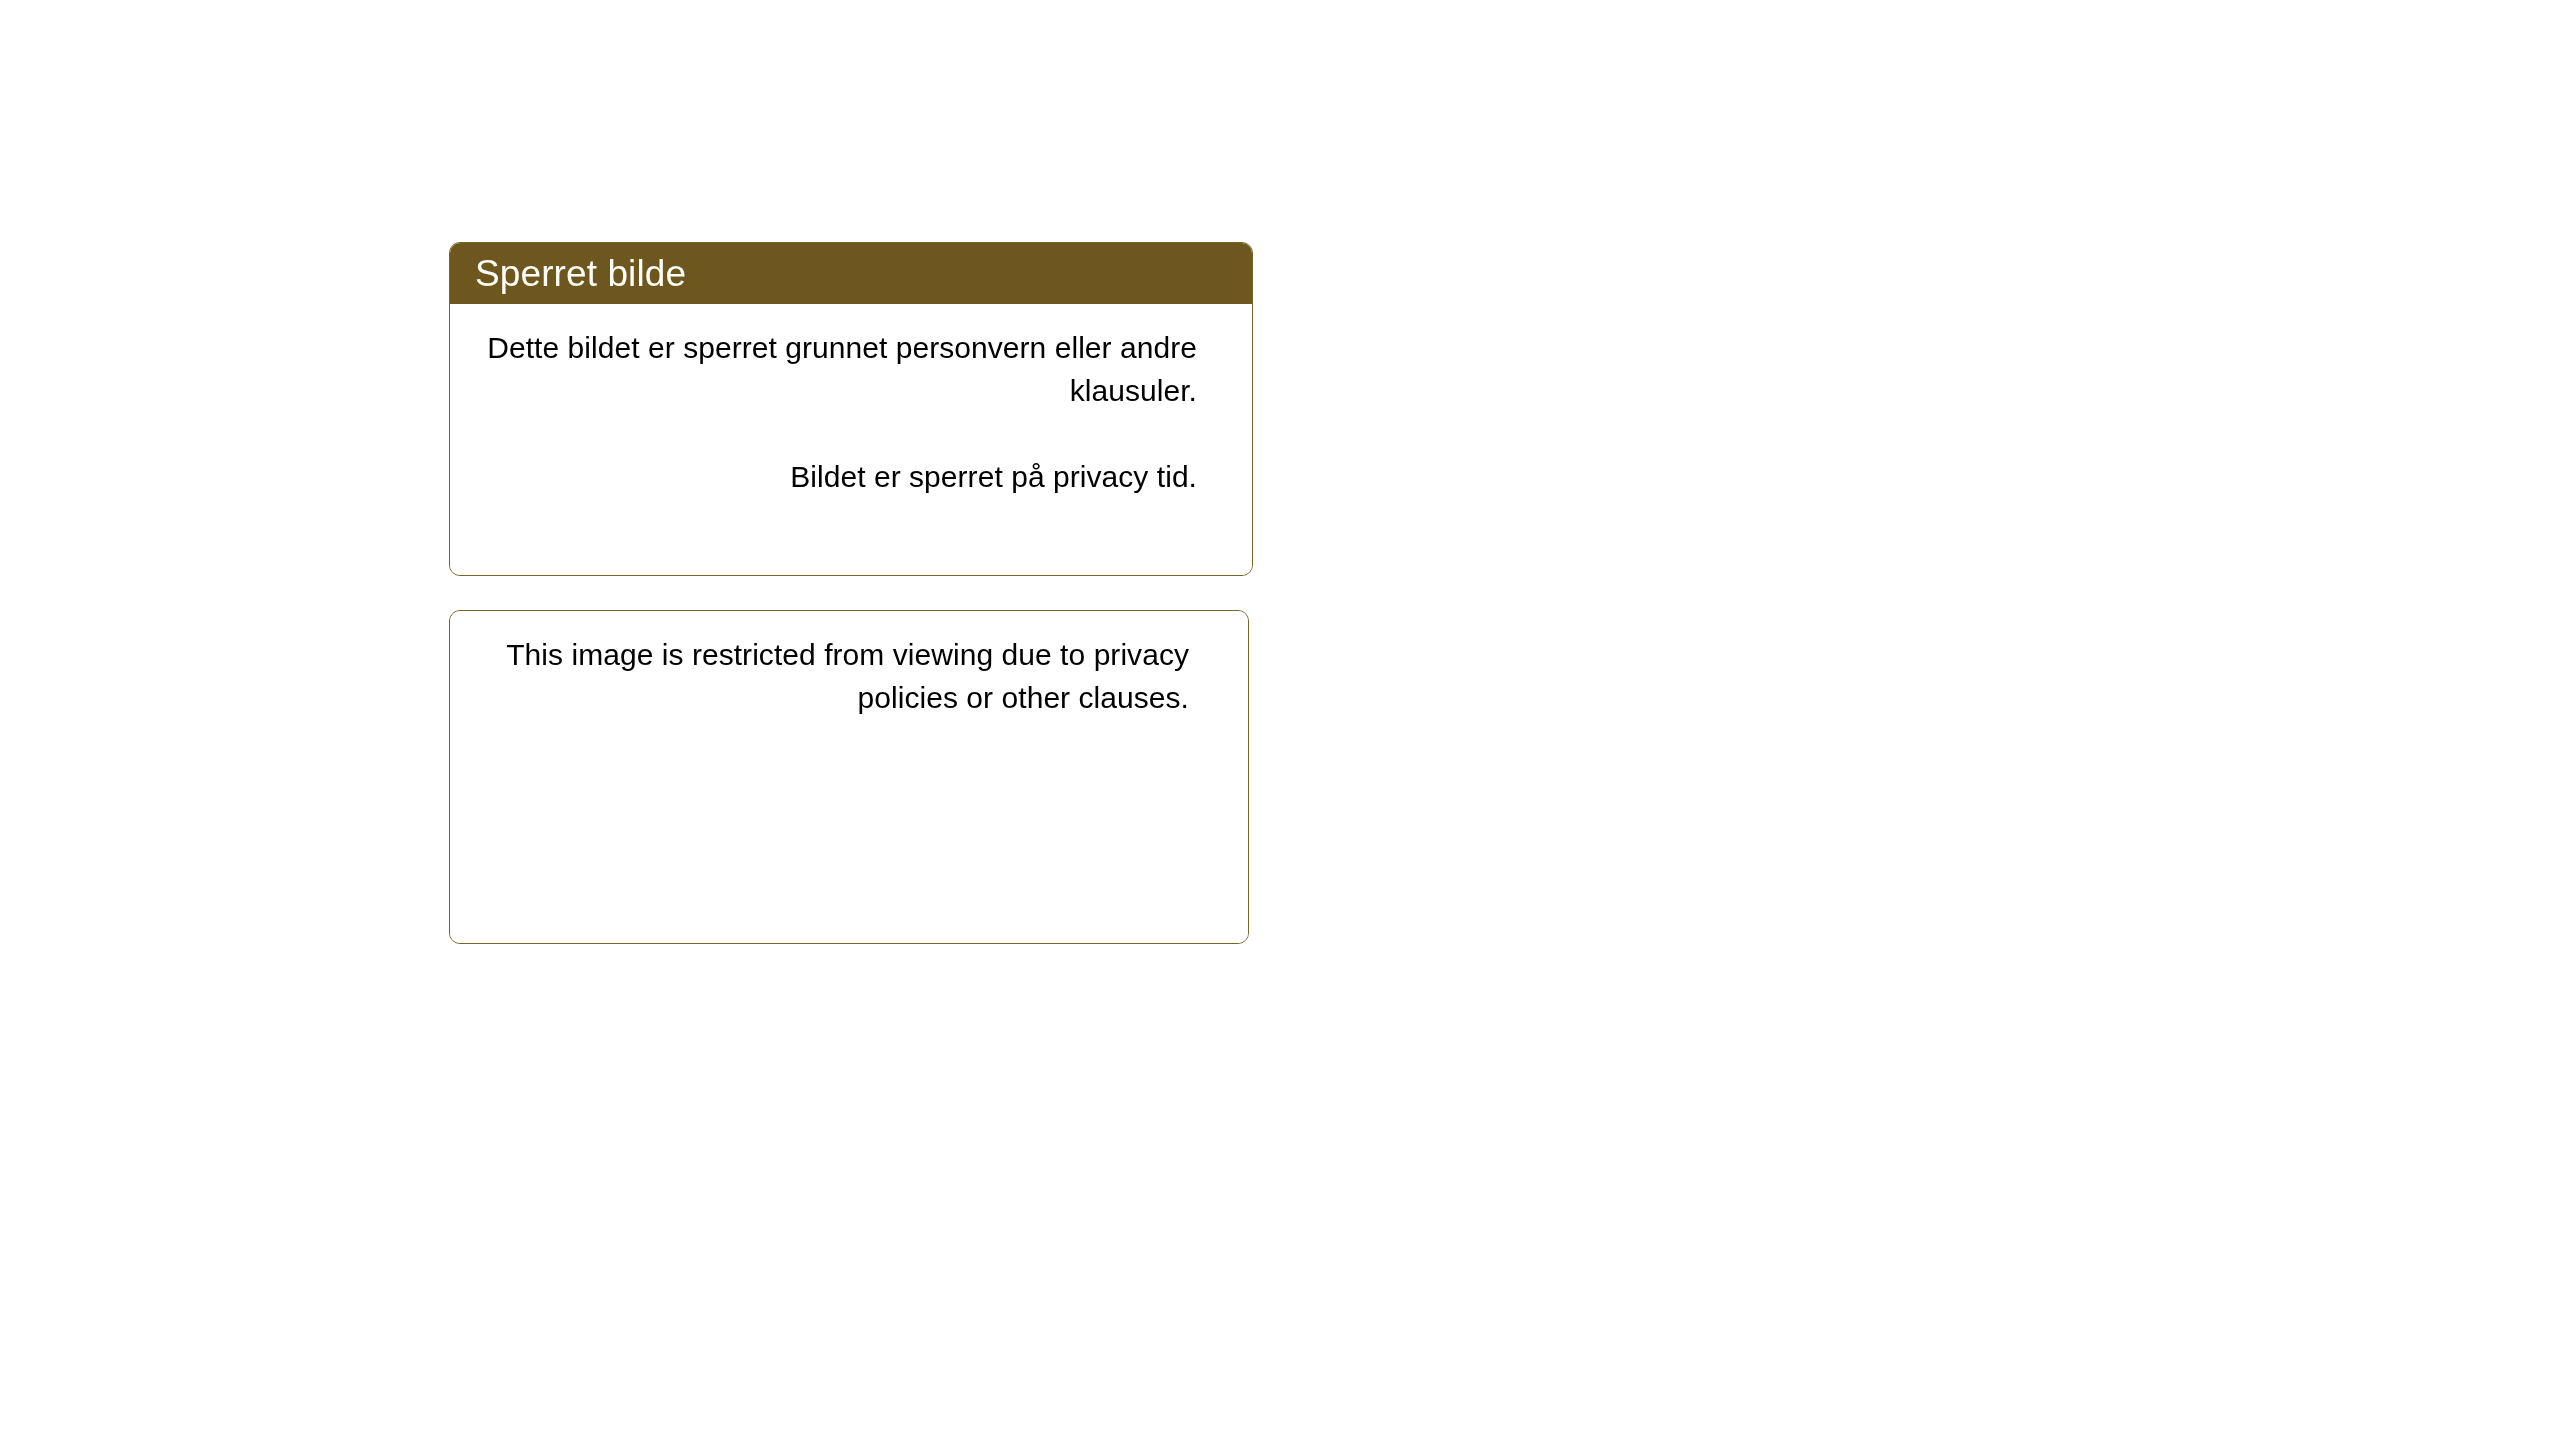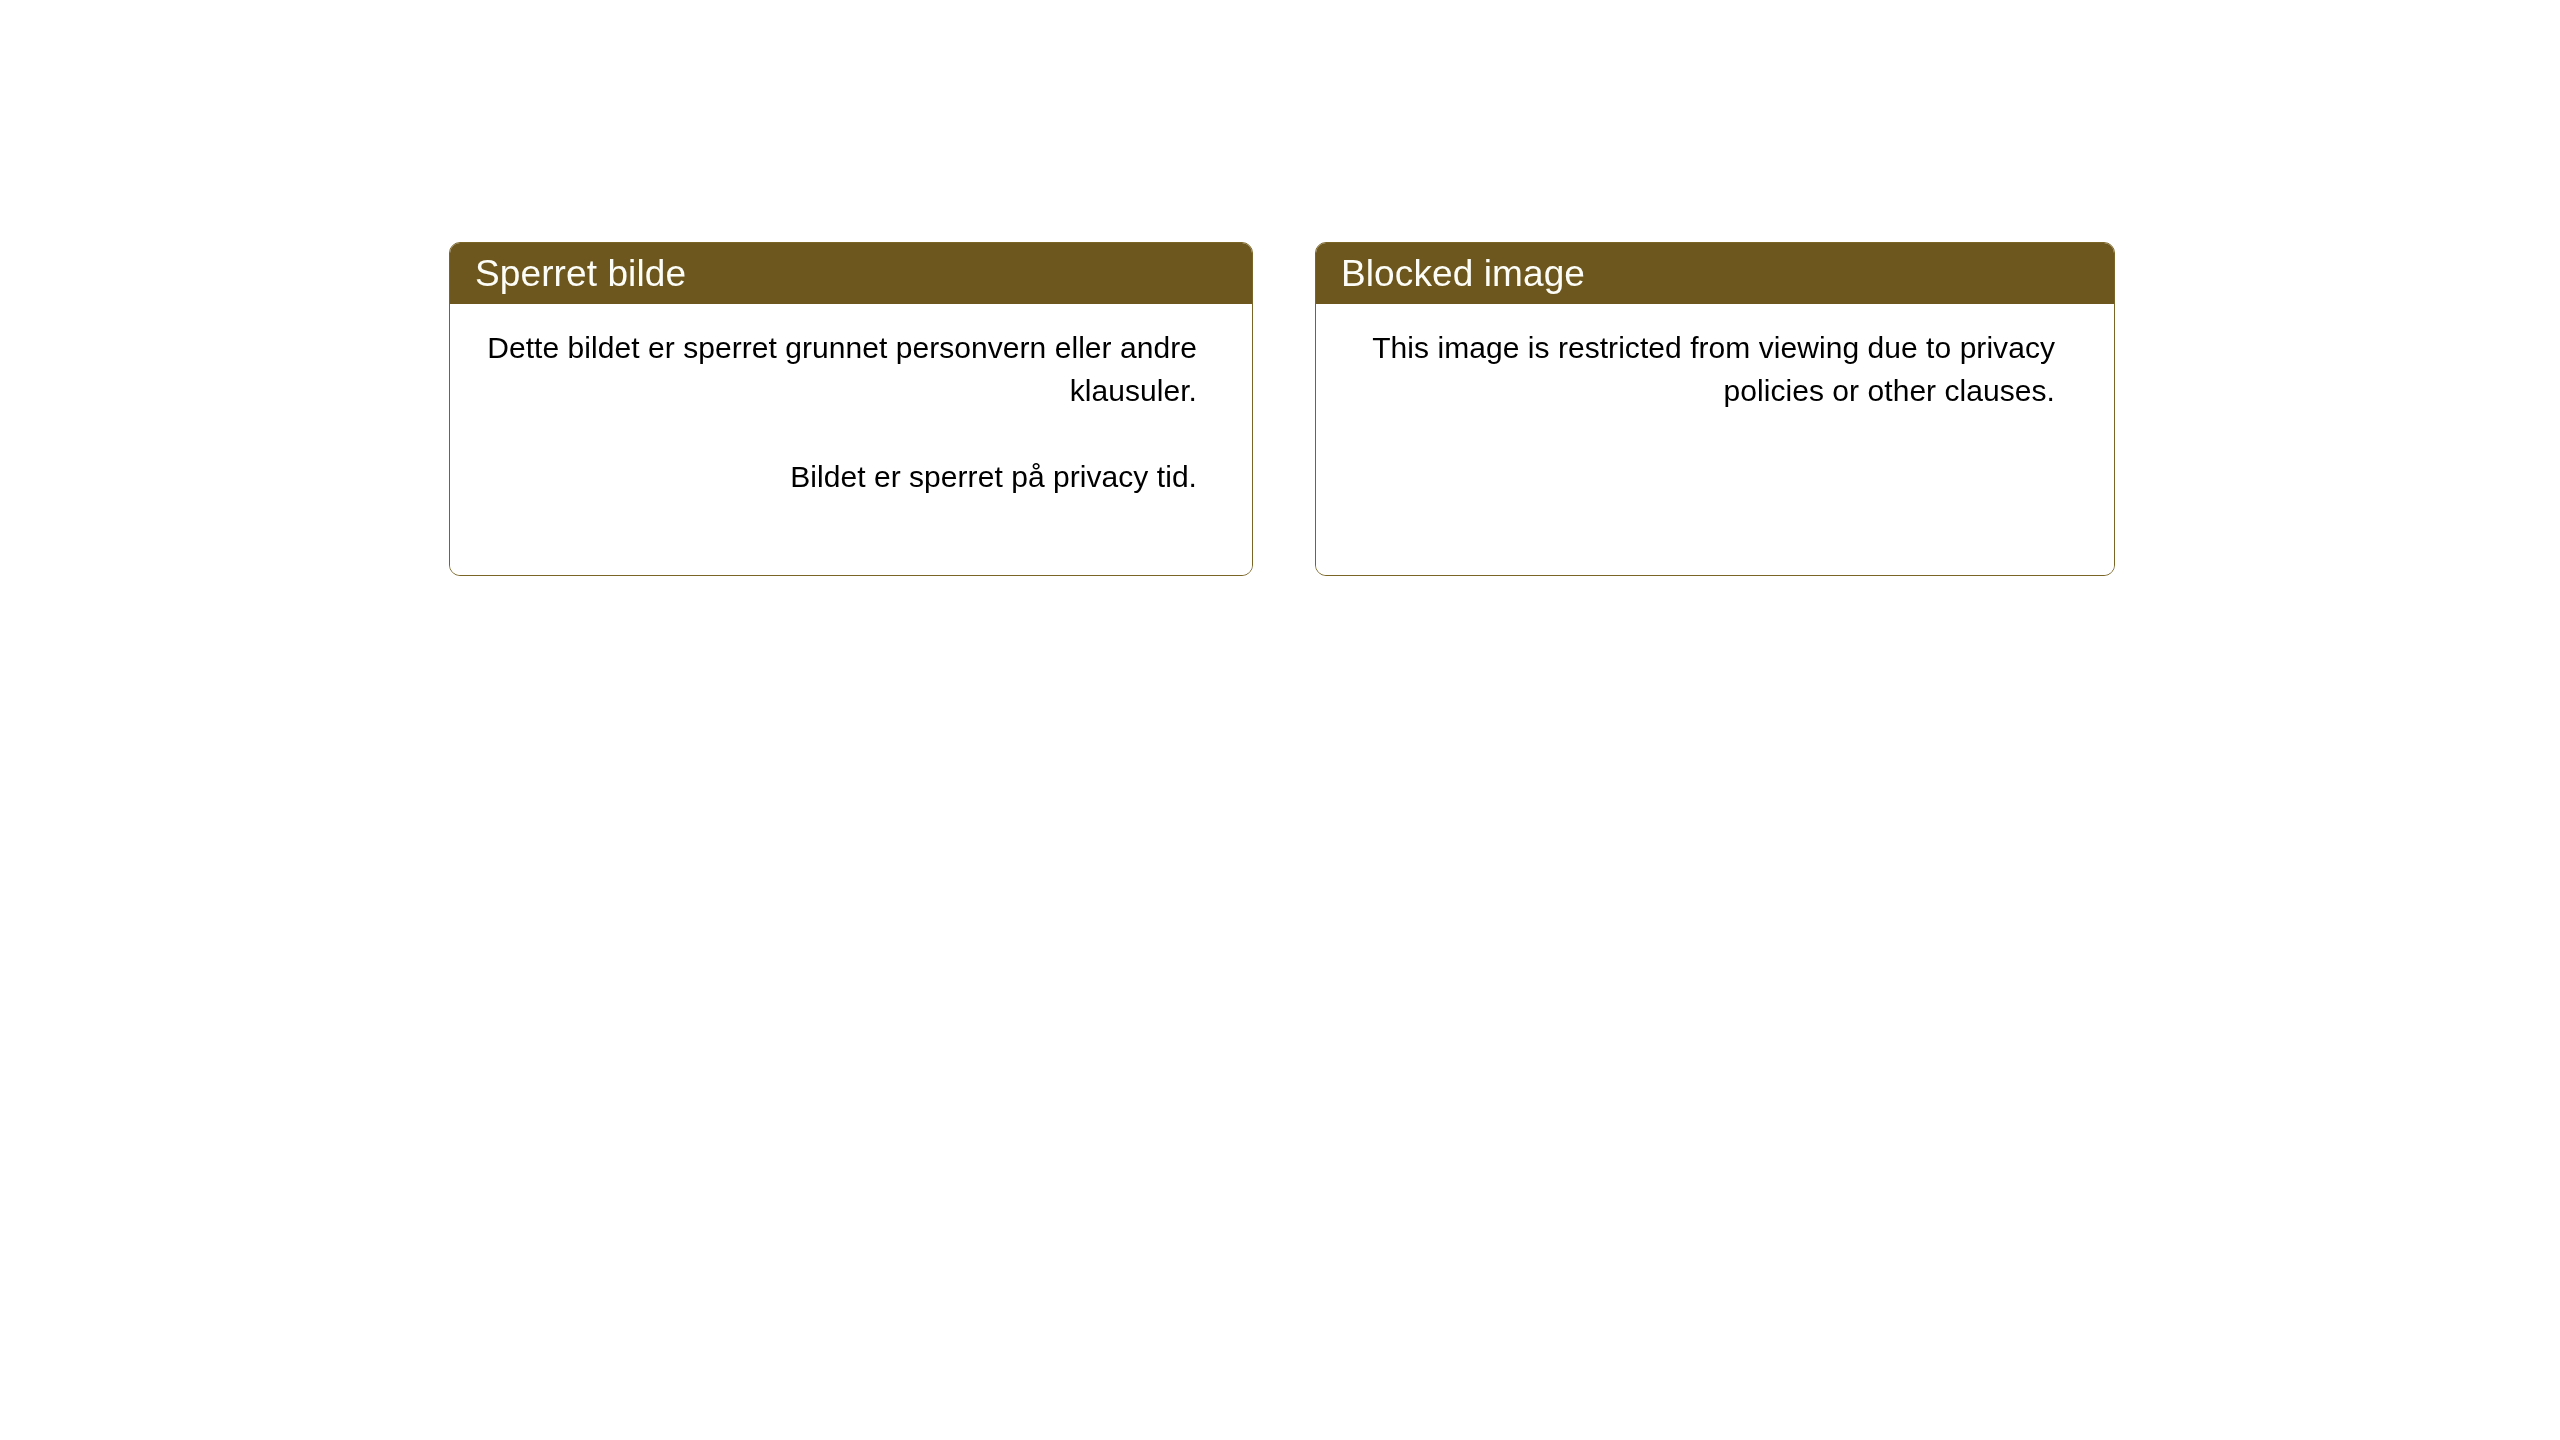--- a/index.html
+++ b/index.html
@@ -16,23 +16,23 @@
     -webkit-font-smoothing: antialiased;
     overflow: hidden;
   }
 
   
   .stage {
     position: absolute;
     left: 449px;
     top: 242px;
     display: flex;
-    flex-direction: row;
+    flex-direction: column;
     align-items: flex-start;
-    gap: 62px;
+    gap: 34px;
   }
 
   
   .notice-card {
     box-sizing: border-box;
     background: #ffffff;
     border: 1px solid #7a6526;
     border-radius: 11px;
     overflow: hidden;
     display: flex;
@@ -99,21 +99,18 @@
     <header class="notice-header">
       <h2 class="notice-title">Sperret bilde</h2>
     </header>
     <div class="notice-body">
       <p class="notice-paragraph">Dette bildet er sperret grunnet personvern eller andre klausuler.</p>
       <p class="notice-paragraph">Bildet er sperret på privacy tid.</p>
     </div>
   </section>
 
   <section class="notice-card card-right">
-    <header class="notice-header">
-      <h2 class="notice-title">Blocked image</h2>
-    </header>
     <div class="notice-body">
       <p class="notice-paragraph">This image is restricted from viewing due to privacy policies or other clauses.</p>
     </div>
   </section>
 
 </div>
 
 </body></html>

